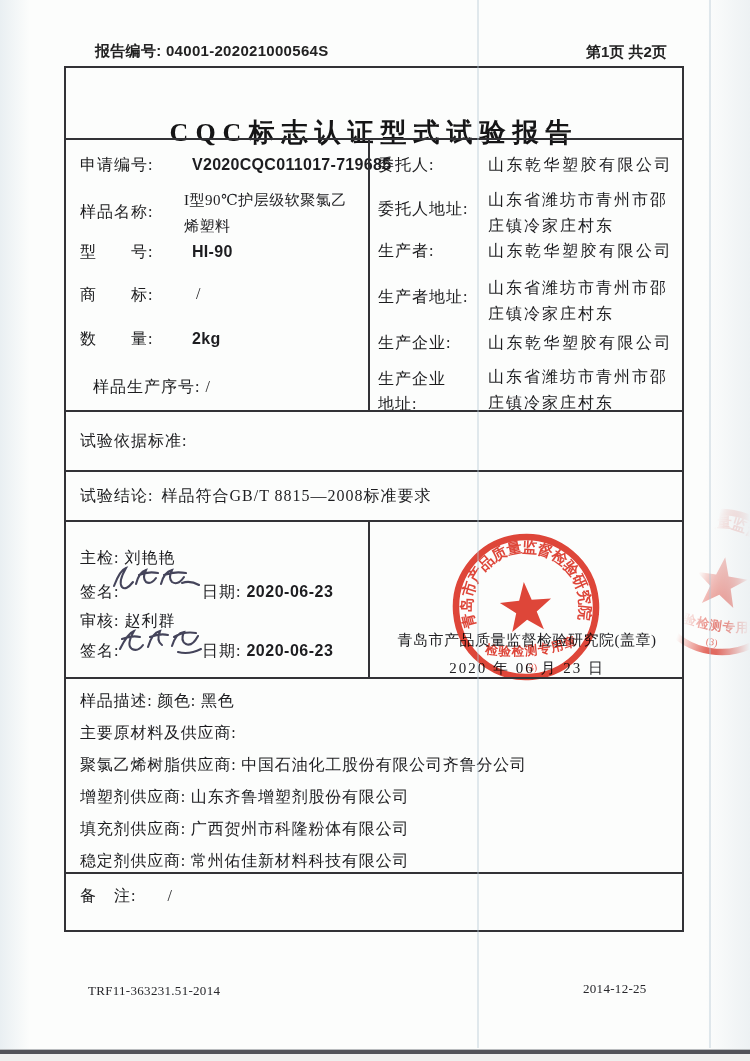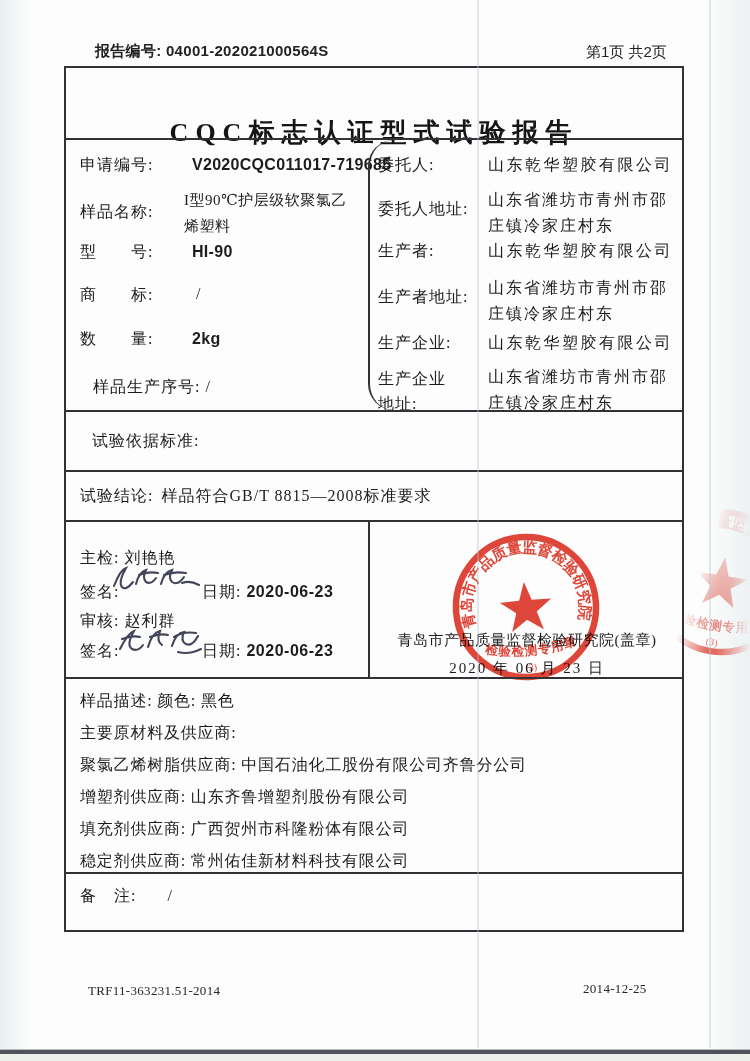--- a/index.html
+++ b/index.html
@@ -15,38 +15,38 @@
   .band-right{position:absolute;right:0;top:0;width:44px;height:1061px;
     background:linear-gradient(270deg,#edf1f3,rgba(255,255,255,0));z-index:6;pointer-events:none;}
   .scanline{position:absolute;top:0;width:2px;height:1048px;background:rgba(180,198,210,.38);z-index:6;pointer-events:none;}
   .scanline.a{left:477px;}
   .scanline.b{left:709px;}
   .bottom-edge{position:absolute;left:0;top:1049px;width:750px;height:12px;z-index:7;
     background:linear-gradient(#b9bcbe 0 1px,#515358 1px 5px,#eef0ee 5px);}
   
   .hdr{position:absolute;font-family:"Liberation Sans","DejaVu Sans",sans-serif;font-size:15px;color:#222;}
   .hdr-left{left:95px;top:42px;letter-spacing:.3px;font-weight:600;}
-  .hdr-right{left:586px;top:43px;font-weight:400;text-align:center;}
+  .hdr-right{left:586px;top:43px;font-weight:700;text-align:center;}
   .ftr{position:absolute;font-size:13px;color:#26262a;letter-spacing:.3px;}
   .ftr-left{left:88px;top:983px;}
   .ftr-right{left:583px;top:981px;}
   
   .frame{position:absolute;left:64px;top:66px;width:620px;height:866px;
     border:2px solid #323236;box-sizing:border-box;}
   .section{position:absolute;left:0;right:0;border-top:2px solid #323236;box-sizing:border-box;}
   .sec-title{position:absolute;left:0;right:0;top:0;height:70px;display:flex;align-items:center;justify-content:center;margin-top:29px;}
   .doc-title{font-size:26px;font-weight:600;letter-spacing:7px;color:#151516;white-space:nowrap;}
   .sec-grid{top:70px;height:272px;}
-  .sec-standard{top:342px;height:60px;display:flex;align-items:center;padding-left:26px;}
+  .sec-standard{top:342px;height:60px;display:flex;align-items:center;padding-left:14px;}
   .sec-conclusion{top:402px;height:50px;display:flex;align-items:center;padding-left:14px;}
   .sec-signoff{top:452px;height:157px;}
   .sec-desc{top:609px;height:195px;padding:6px 0 0 14px;}
   .sec-remark{top:804px;height:58px;padding:12px 0 0 14px;}
   
-  .pane{position:absolute;top:0;bottom:0;border-radius:26px;}
+  .pane{position:absolute;top:0;bottom:0;}
   .pane-l{left:0;width:302px;}
   .pane-r{left:302px;right:0;border-left:2px solid #323236;}
   .cell{position:absolute;white-space:nowrap;}
   .lbl{font-size:16px;letter-spacing:1px;color:#1c1c1e;}
   .val-cn{font-size:16px;letter-spacing:2.5px;}
   .val-num{font-family:"Liberation Sans","DejaVu Sans",sans-serif;font-weight:600;font-size:16px;letter-spacing:.3px;}
   .wrap{white-space:normal;}
   .addr{font-size:16px;letter-spacing:2px;line-height:26px;width:186px;}
   .lbl-wrap{white-space:pre-line;line-height:25px;}
   .sample-name{font-size:15px;letter-spacing:.5px;line-height:26px;width:174px;}

